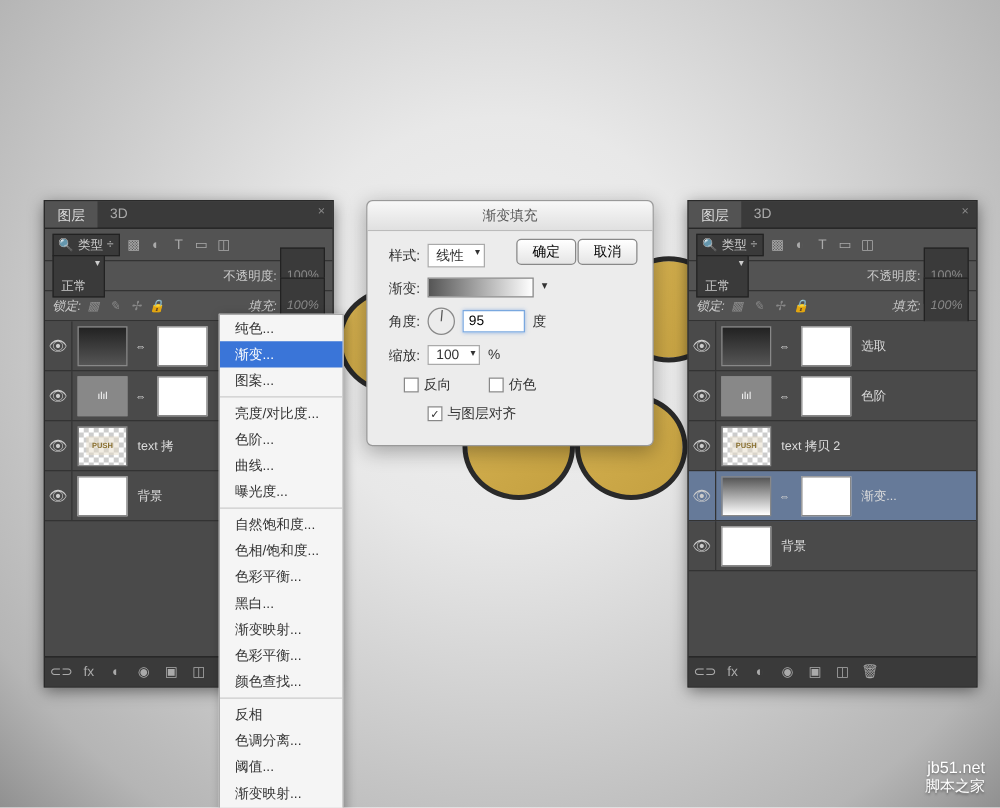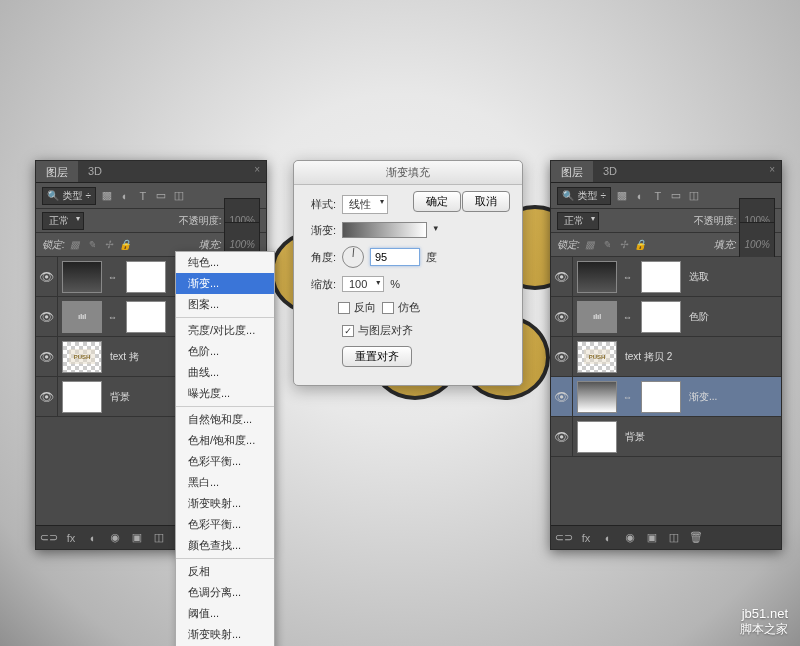--- a/index.html
+++ b/index.html
@@ -18,21 +18,21 @@
 .tabs { display: flex; background: #3a3a3a; border-bottom: 1px solid #222; height: 22px; position: relative; }
 .tab { padding: 4px 10px; font-size: 11px; color: #aaa; cursor: pointer; }
 .tab.active { background: #535353; color: #ddd; }
 .close-x { position: absolute; right: 6px; top: 3px; color: #888; font-size: 10px; }
 
 .toolbar { display: flex; align-items: center; padding: 3px 6px; gap: 4px; border-bottom: 1px solid #333; height: 26px; }
 .search-type { background: #3a3a3a; border: 1px solid #222; padding: 1px 4px; font-size: 10px; display: flex; align-items: center; gap: 3px; color: #ccc; }
 .tool-icon { width: 14px; height: 14px; color: #aaa; display: inline-flex; align-items: center; justify-content: center; font-size: 11px; }
 
 .row { display: flex; align-items: center; padding: 3px 6px; gap: 6px; border-bottom: 1px solid #333; height: 24px; font-size: 10px; }
-.dropdown { background: #3a3a3a; border: 1px solid #222; padding: 1px 14px 1px 6px; position: relative; font-size: 10px; color: #ccc; }
+.dropdown { background: #3a3a3a; border: 1px solid #222; padding: 17px 14px 1px 6px; position: relative; font-size: 10px; color: #ccc; }
 .dropdown::after { content: "▾"; position: absolute; right: 3px; top: 1px; font-size: 8px; }
 .pct { margin-left: auto; display: flex; align-items: center; gap: 3px; }
 .pct-val { background: #3a3a3a; border: 1px solid #222; padding: 16px 4px; font-size: 10px; color: #888; text-align: right; }
 
 .lock-row { display: flex; align-items: center; padding: 3px 6px; gap: 3px; border-bottom: 1px solid #333; font-size: 10px; height: 24px; font-style: italic; }
 .lock-icon { width: 14px; height: 14px; color: #888; font-size: 10px; display: inline-flex; align-items: center; justify-content: center; }
 
 .layers { flex: 1; overflow: auto; background: #4a4a4a; }
 .layer { display: flex; align-items: center; height: 40px; border-bottom: 1px solid #333; }
 .layer.sel { background: #667a99; }
@@ -203,38 +203,35 @@
       <span class="dlg-label">角度:</span>
       <div class="angle-circle"></div>
       <input class="dlg-input" value="95" style="">
       <span>度</span>
     </div>
     <div class="dlg-row">
       <span class="dlg-label">缩放:</span>
       <span class="dlg-select">100</span>
       <span>%</span>
     </div>
-    <div class="dlg-row" style="margin-left:32px;gap:6px">
+    <div class="dlg-row" style="margin-left:17px;gap:30px">
       <span class="chk">
           <span class="chkbox"></span>
           <span>反向</span>
         </span>
       <span class="chk">
           <span class="chkbox"></span>
           <span>仿色</span>
         </span>
     </div>
     <div class="dlg-row" style="margin-left:36px">
       <span class="chk">
           <span class="chkbox">✓</span>
           <span>与图层对齐</span>
         </span>
-    </div>
-    <div class="dlg-row" style="margin-left:36px">
-      <button class="dlg-btn">重置对齐</button>
     </div>
   </div>
 </div>
 
 <div class="panel panel-r">
 <div class="panel-inner">
   <div class="tabs">
     <span class="close-x">×</span>
     <div class="tab active">图层</div>
     <div class="tab">3D</div>

